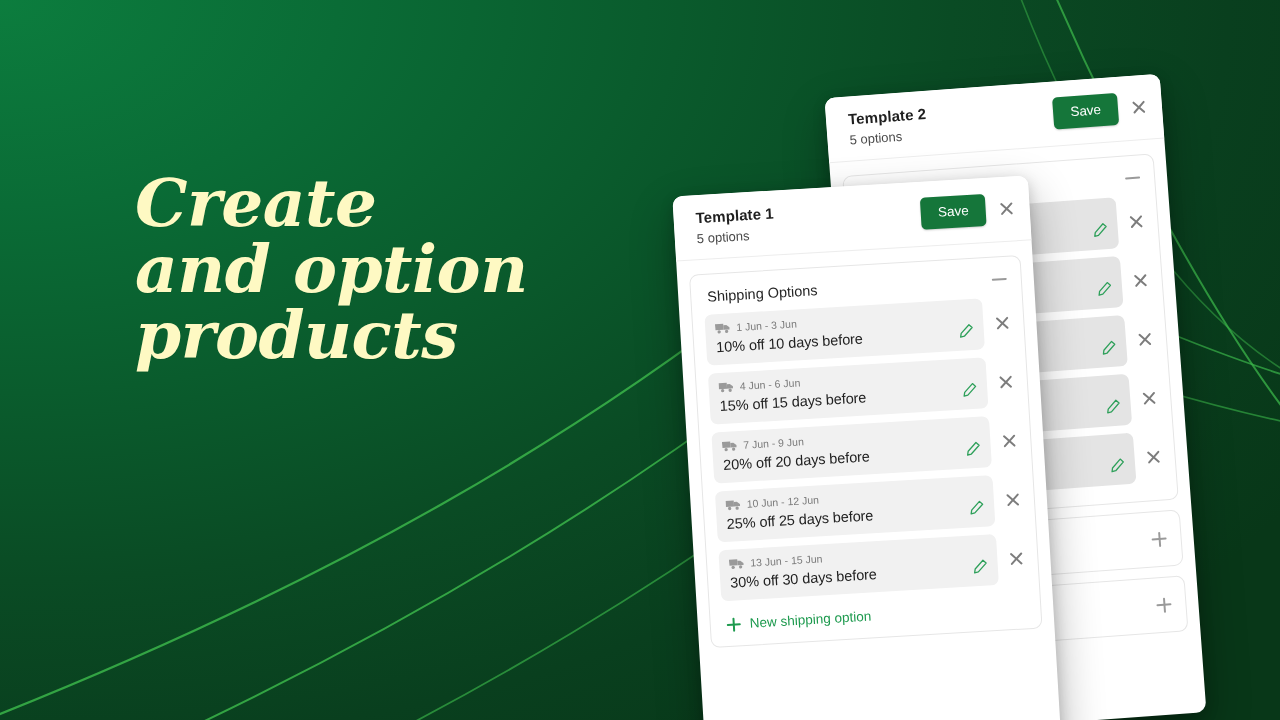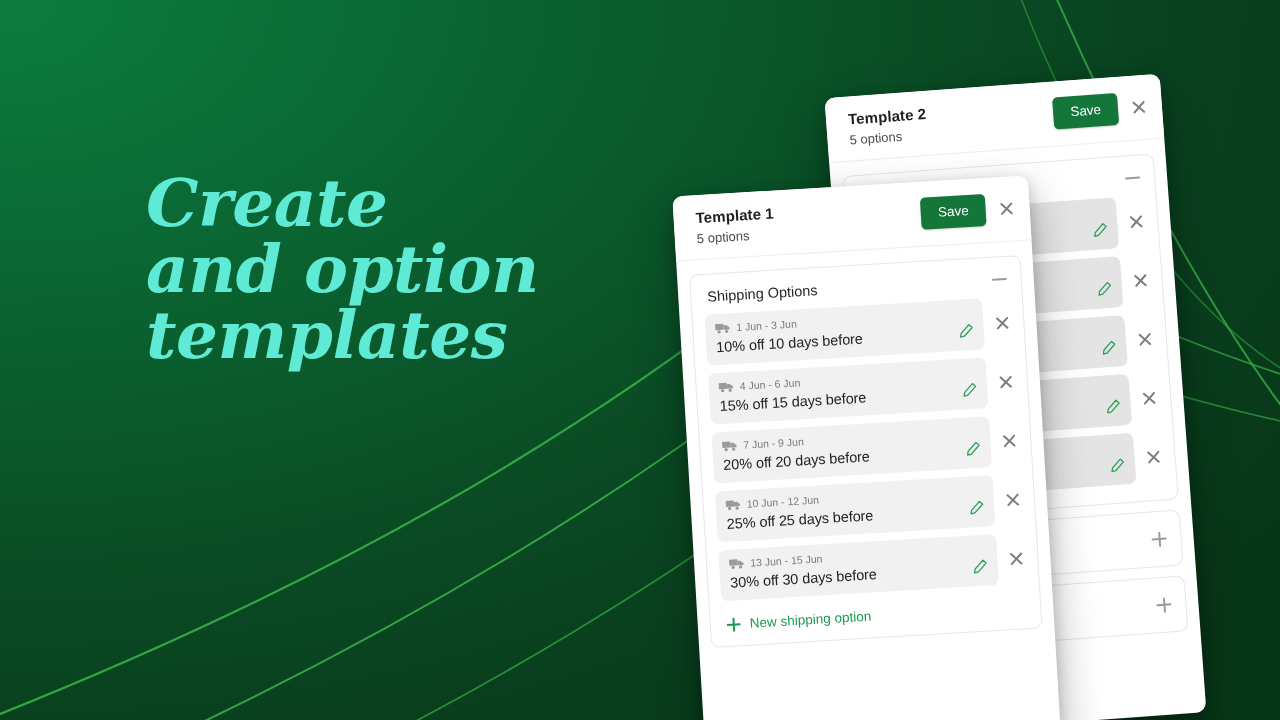--- a/index.html
+++ b/index.html
@@ -14,29 +14,29 @@
   #bg {
     position:absolute; inset:0;
     background:
       radial-gradient(120% 130% at 0% 0%, #0c7d3e 0%, #0a6c36 22%, #0a5c2d 42%, #0a4b24 62%, #093f1e 80%, #083718 100%);
   }
   #bg-arcs { position:absolute; inset:0; }
 
   
   #headline {
     position:absolute;
-    left:146px; top:170px;
+    left:135px; top:170px;
     width:560px;
     font-family:"DejaVu Serif", serif;
     font-style:italic;
     font-weight:700;
     font-size:66px;
     line-height:1.00;
     letter-spacing:-0.5px;
-    color:#5eead4;
+    color:#fef9c3;
     text-shadow:0 1px 0 rgba(0,0,0,.05);
   }
   #headline .l { display:block; white-space:nowrap; }
 
   
   .card {
     position:absolute;
     background:#ffffff;
     border-radius:10px;
     box-shadow:0 18px 45px rgba(0,0,0,.30), 0 4px 14px rgba(0,0,0,.18);
@@ -175,21 +175,21 @@
       <path d="M 1000 -60 C 1060 120 1160 300 1300 380" stroke-width="1.6" stroke-opacity="0.5"></path>
       <path d="M 980 250 C 1090 300 1200 350 1300 380" stroke-width="1.8" stroke-opacity="0.7"></path>
       <path d="M 980 330 C 1090 370 1200 405 1300 425" stroke-width="1.6" stroke-opacity="0.6"></path>
     </g>
   </svg>
 </div>
 
 <div id="headline">
   <span class="l">Create</span>
   <span class="l">and option</span>
-  <span class="l">templates</span>
+  <span class="l">products</span>
 </div>
 
 <div class="card" id="card-back">
   <div class="card-head">
     <div class="head-text">
       <div class="card-title">Template 2</div>
       <div class="card-sub">5 options</div>
     </div>
     <div class="head-actions">
       <button class="save-btn">Save</button>

